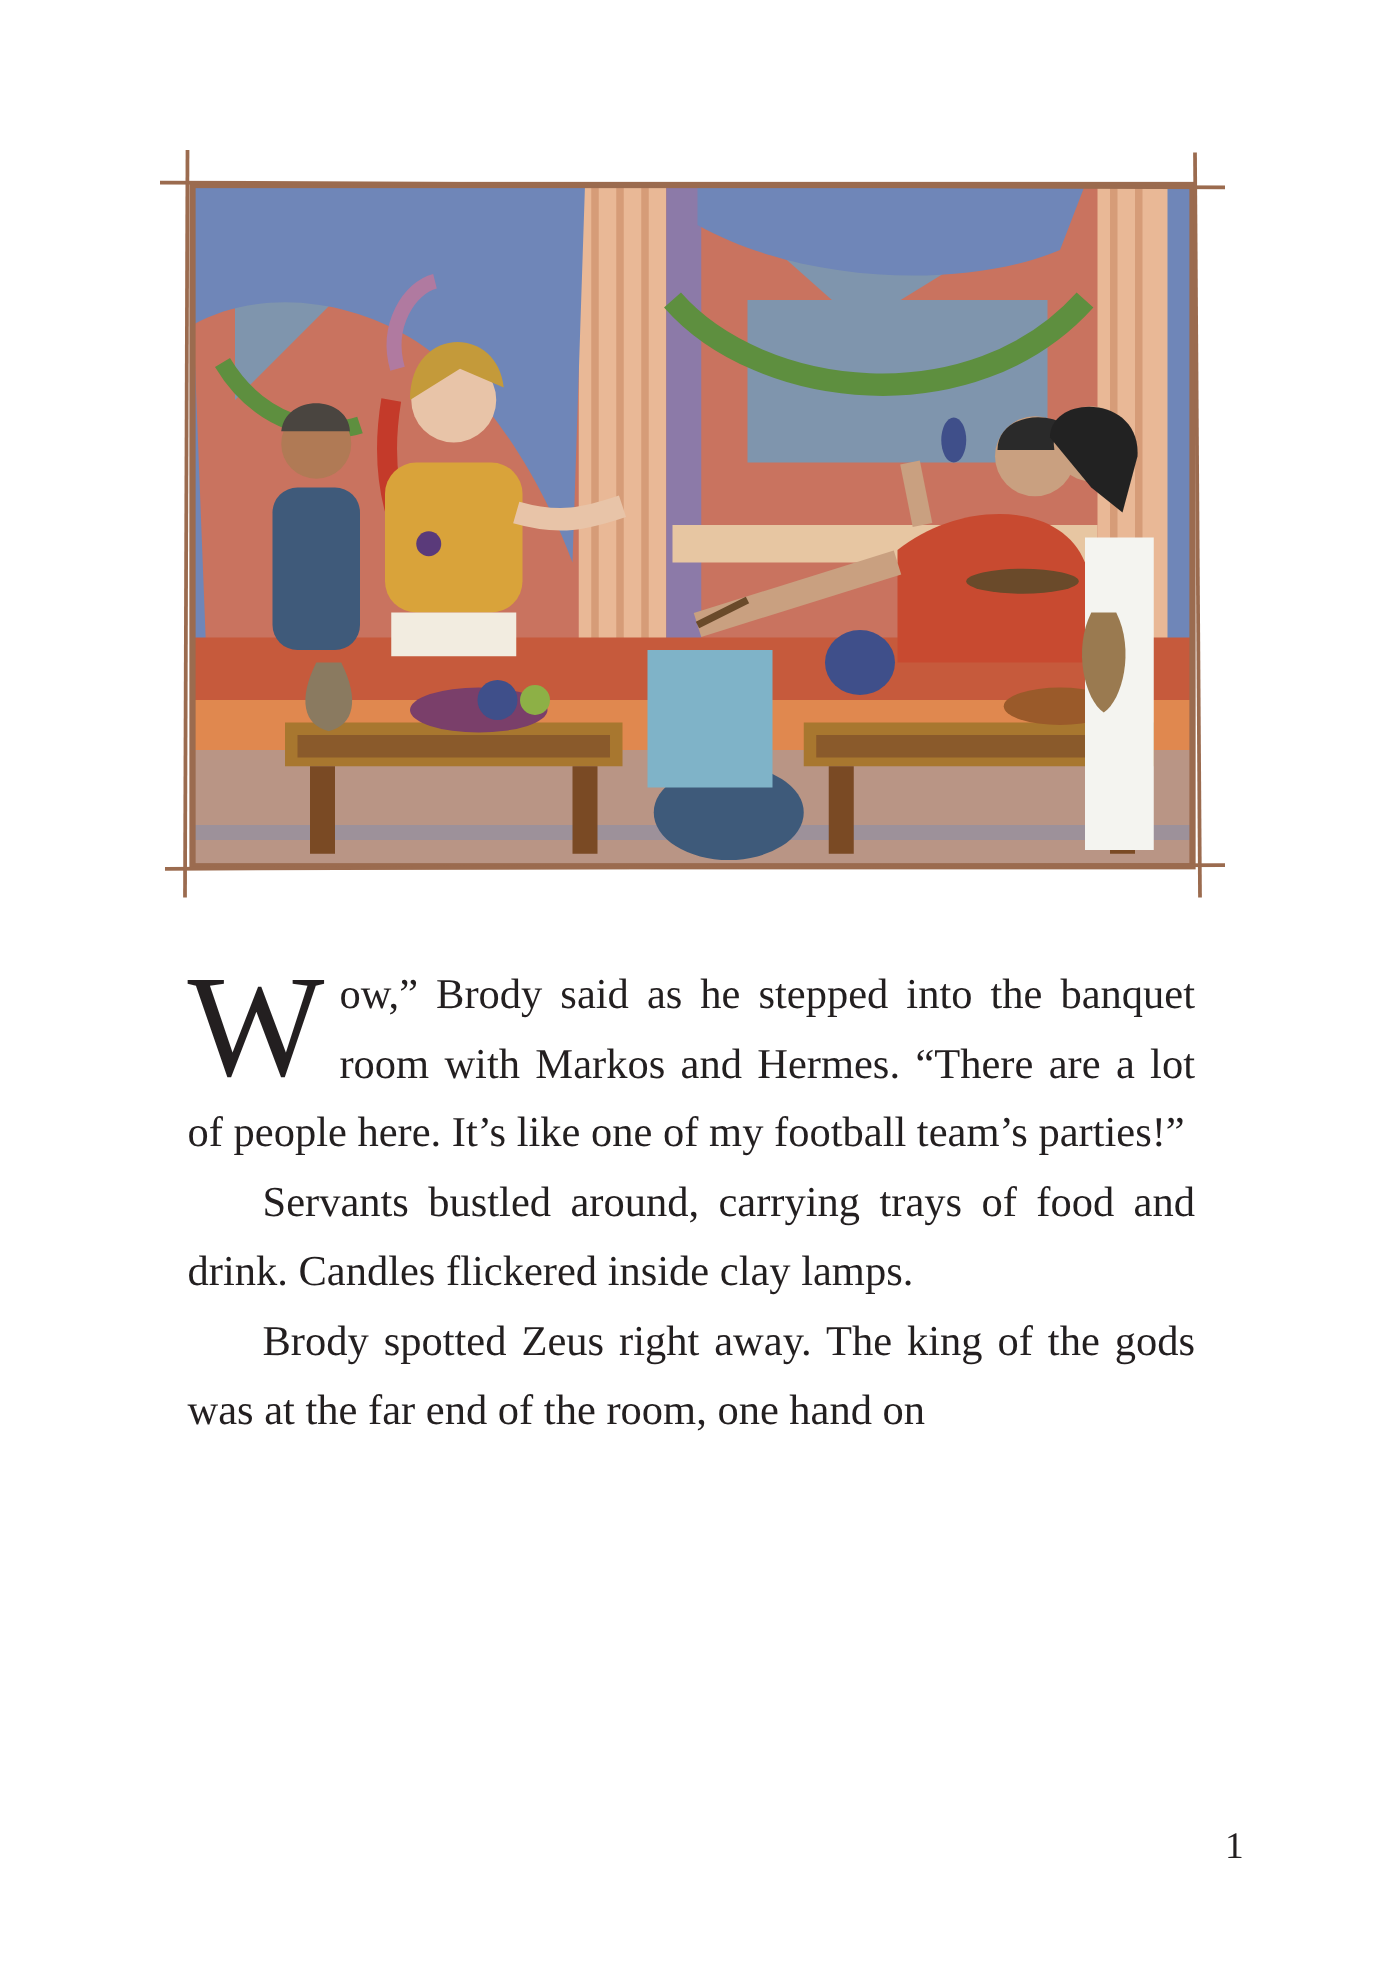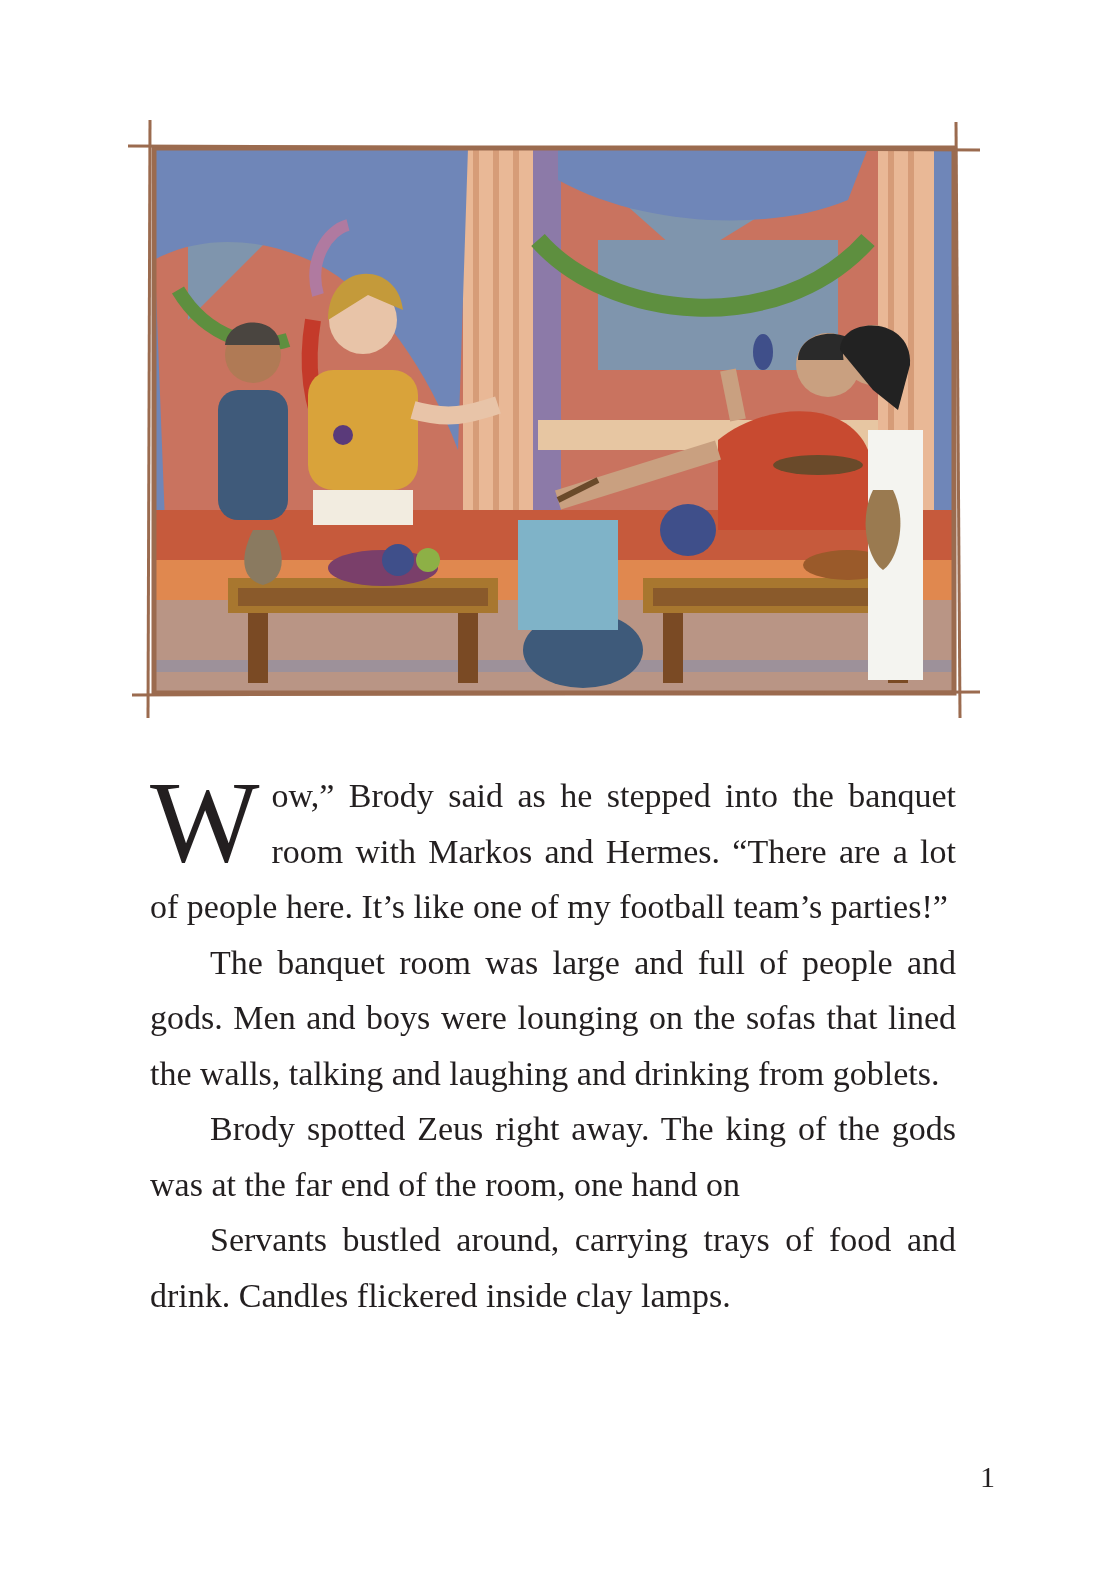--- a/index.html
+++ b/index.html
@@ -105,18 +105,17 @@
     <line x1="4" y1="575" x2="852" y2="572" stroke="#9b6b4f" stroke-width="3"></line>
     <line x1="22" y1="0" x2="20" y2="598" stroke="#9b6b4f" stroke-width="3"></line>
     <line x1="828" y1="2" x2="832" y2="598" stroke="#9b6b4f" stroke-width="3"></line>
   </svg>
 </div>
 
 <div class="text-block">
   <p class="first-para">
     <span class="dropcap">W</span><span>ow,” Brody said as he stepped into the banquet room with Markos and Hermes. “There are a lot of people here. It’s like one of my football team’s parties!”</span>
   </p>
-  <p class="indent">The banquet room was large and full of people and gods. Men and boys were lounging on the sofas that lined the walls, talking and laughing and drinking from goblets.</p>
+  <p class="indent">Servants bustled around, carrying trays of food and drink. Candles flickered inside clay lamps.</p>
   <p class="indent">Brody spotted Zeus right away. The king of the gods was at the far end of the room, one hand on</p>
-  <p class="indent">Servants bustled around, carrying trays of food and drink. Candles flickered inside clay lamps.</p>
 </div>
 
 <div class="page-number">1</div>
 
 </body></html>

